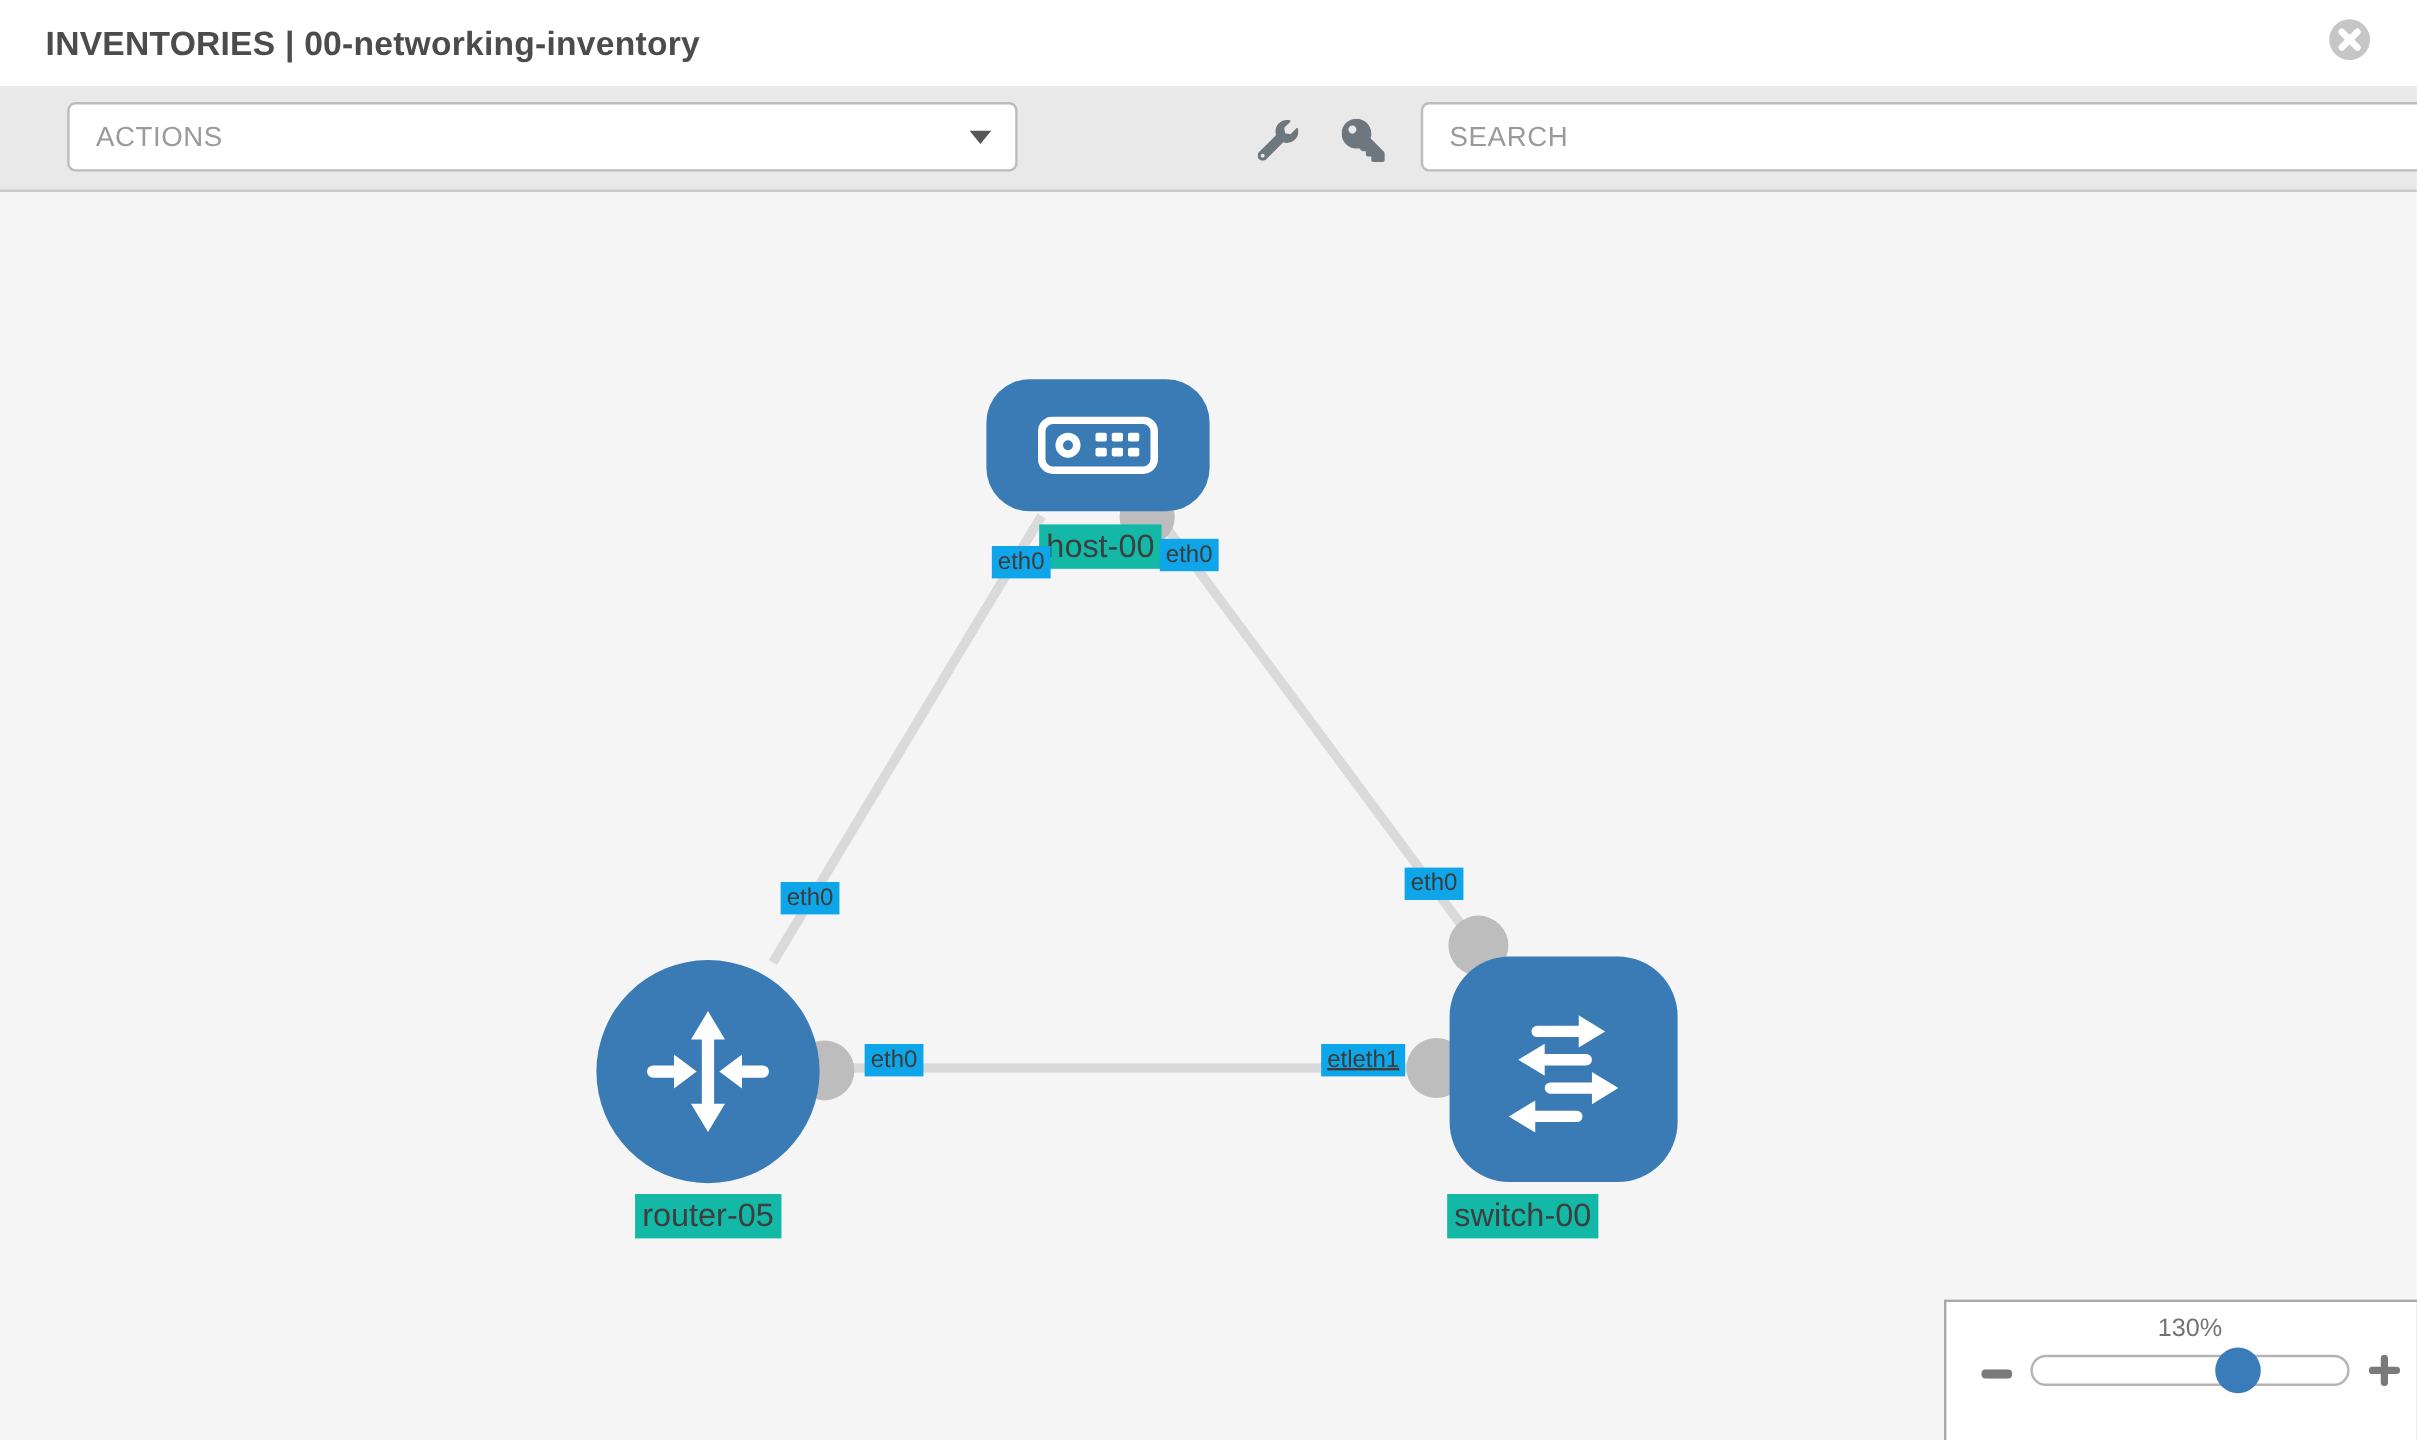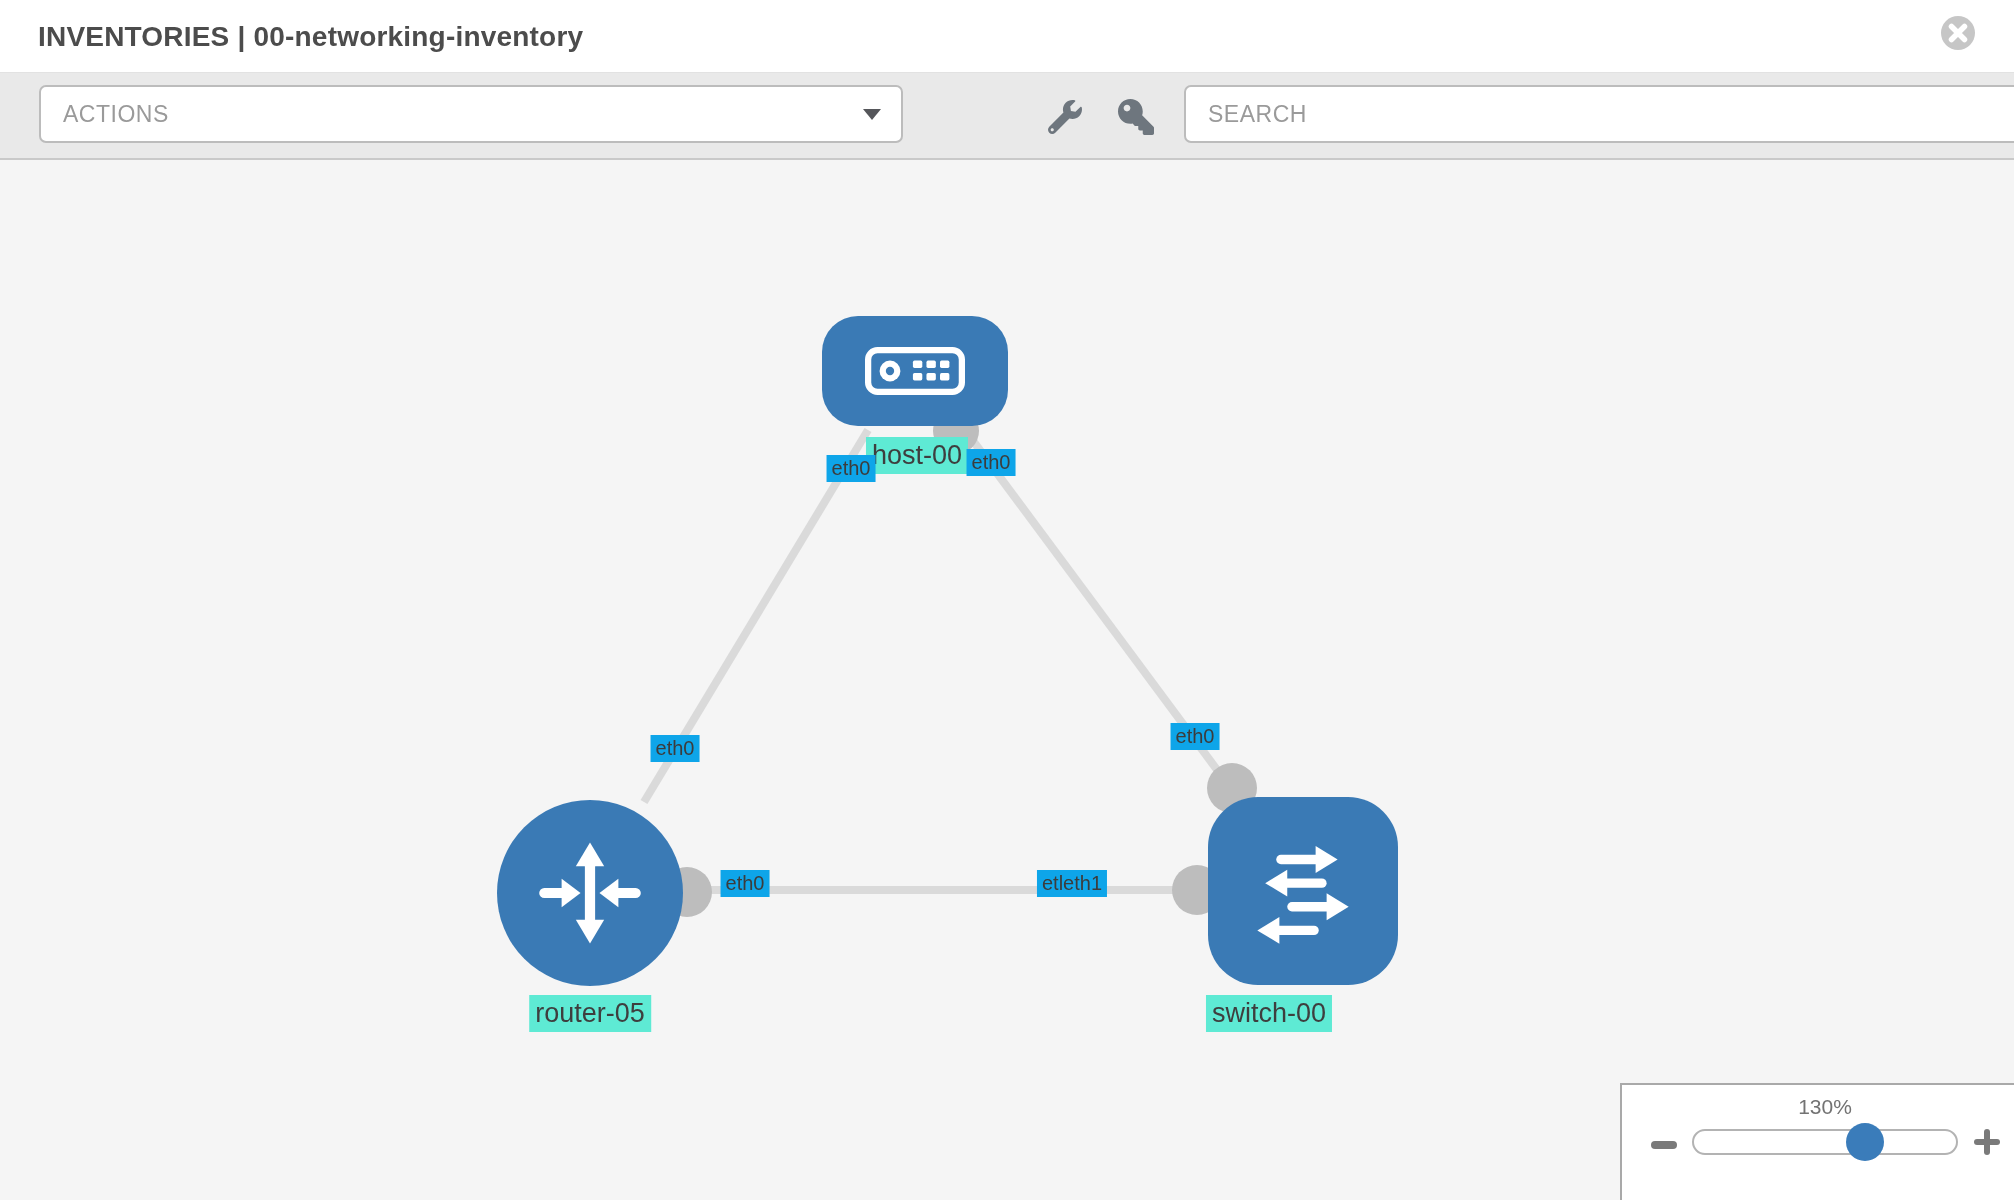--- a/index.html
+++ b/index.html
@@ -33,21 +33,21 @@
     position:absolute;top:12px;height:58px;background:#ffffff;
     border:2px solid #bcbcbc;border-radius:7px;box-sizing:border-box;
     display:flex;align-items:center;justify-content:space-between;
     padding:0 20px 0 22px;cursor:pointer;
   }
   .select-box .value{font-size:23px;color:#9a9a9a;letter-spacing:0.5px;}
   .caret{
     width:0;height:0;border-left:9px solid transparent;border-right:9px solid transparent;
     border-top:11px solid #55565a;
   }
-  .actions-box{left:39px;width:864px;}
+  .actions-box{left:56px;width:792px;}
   .search-box{left:1184px;width:896px;}
   .tool-btn{
     position:absolute;top:22px;width:44px;height:44px;border:none;background:transparent;
     padding:0;cursor:pointer;display:flex;align-items:center;justify-content:center;
   }
   .tool-btn.wrench{left:1043px;}
   .tool-btn.key{left:1114px;}
 
   
   .canvas-bg{
@@ -57,21 +57,21 @@
   .edge{stroke:#dadada;stroke-width:8;}
   .dot{fill:#bdbdbd;}
 
   .node{position:absolute;z-index:2;display:flex;align-items:center;justify-content:center;cursor:pointer;}
   .node-host{left:822px;top:316px;width:186px;height:110px;border-radius:36px;background:#3a7ab5;}
   .node-router{left:497px;top:800px;width:186px;height:186px;border-radius:50%;background:#3a7ab5;}
   .node-switch{left:1208px;top:797px;width:190px;height:188px;border-radius:50px;background:#3a7ab5;}
 
   .node-label{
     position:absolute;z-index:3;transform:translateX(-50%);
-    background:#5eead4;color:#3e3e3e;font-size:27px;padding:3px 6px;white-space:nowrap;
+    background:#14b8a6;color:#3e3e3e;font-size:27px;padding:3px 6px;white-space:nowrap;
   }
   .edge-label{
     position:absolute;z-index:3;transform:translateX(-50%);
     background:#0ea5e9;color:#3c3c3c;font-size:20px;padding:2px 5px;white-space:nowrap;
   }
 
   
   .zoom-panel{
     position:absolute;left:1620px;top:1083px;width:396px;height:119px;
     background:#ffffff;border:2px solid #a9a9a9;box-sizing:border-box;z-index:5;
@@ -189,21 +189,21 @@
 
   <div class="node-label" style="left:917px;top:437px;">host-00</div>
   <div class="node-label" style="left:590px;top:995px;">router-05</div>
   <div class="node-label" style="left:1269px;top:995px;">switch-00</div>
 
   <div class="edge-label" style="left:675px;top:735px;">eth0</div>
   <div class="edge-label" style="left:851px;top:455px;">eth0</div>
   <div class="edge-label" style="left:991px;top:449px;">eth0</div>
   <div class="edge-label" style="left:1195px;top:723px;">eth0</div>
   <div class="edge-label" style="left:745px;top:870px;">eth0</div>
-  <div class="edge-label" style="left:1072px;top:870px;">etleth1</div>
+  <div class="edge-label" style="left:1136px;top:870px;text-decoration:underline;">etleth1</div>
 
   <div class="zoom-panel">
     <div class="zoom-level">130%</div>
     <button class="zoom-minus">
       <svg width="26" height="8" viewBox="0 0 26 8">
         <rect x="0" y="0" width="26" height="8" rx="4" fill="#7a7a7a"></rect>
       </svg>
     </button>
     <div class="zoom-track">
       <div class="zoom-thumb"></div>

